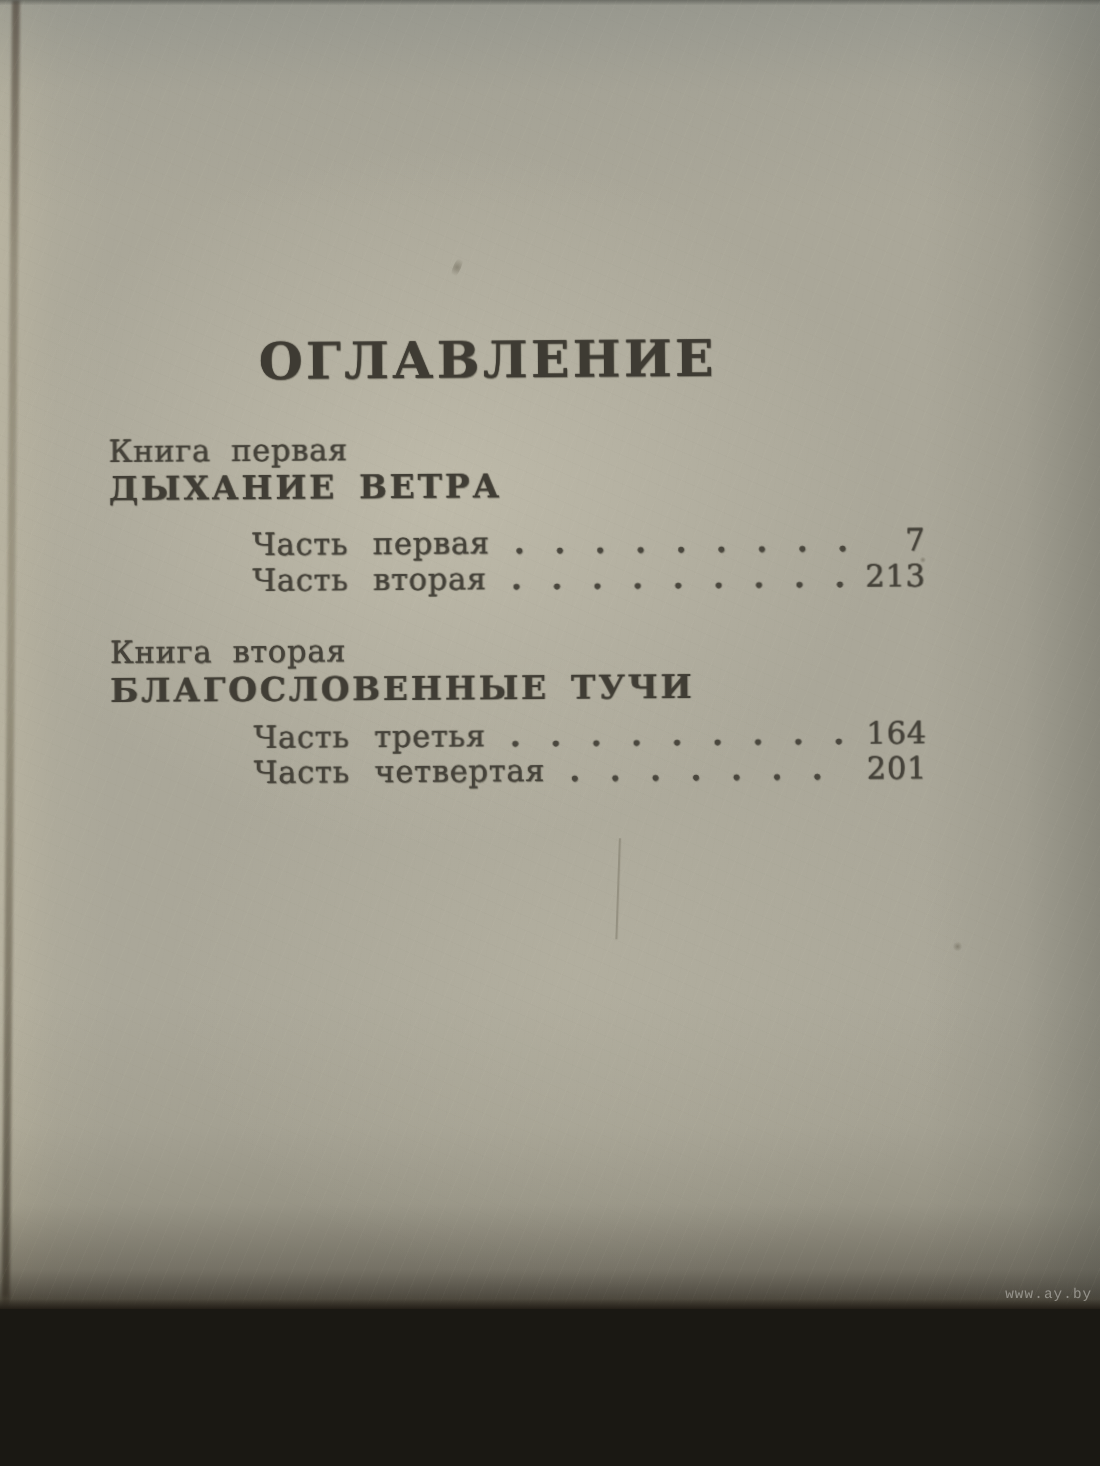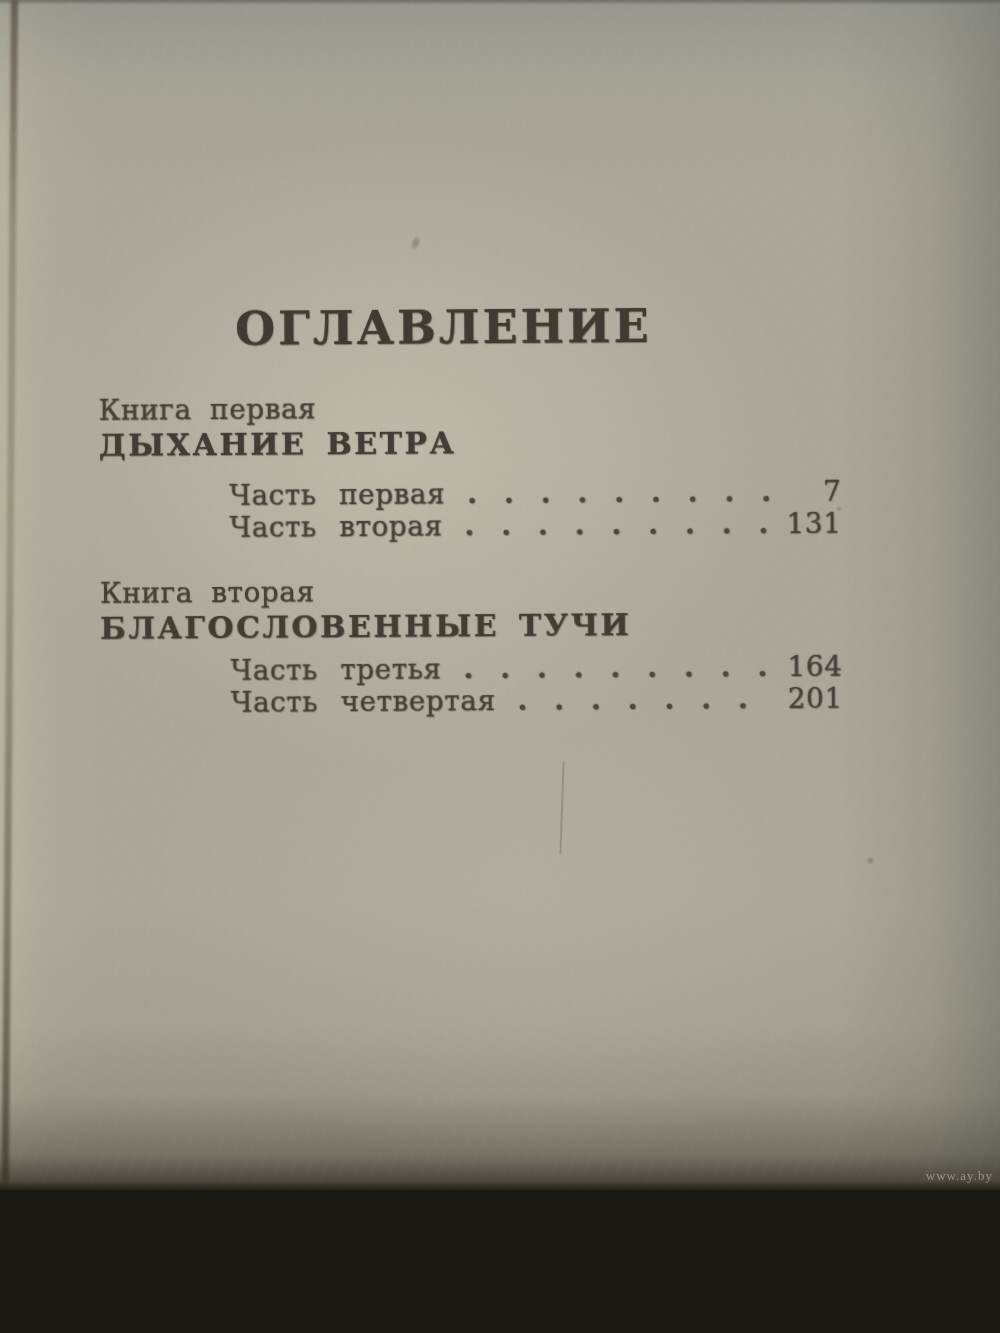--- a/index.html
+++ b/index.html
@@ -97,21 +97,21 @@
   .dot-leader{
     flex:1 1 auto;overflow:hidden;margin:0 10px 0 22px;
     letter-spacing:27px;font-weight:700;color:#4a473e;
   }
   .page-num{
     flex:0 0 auto;min-width:62px;text-align:right;
     font-weight:400;
   }
   .watermark{
     position:absolute;right:7px;bottom:6px;
-    font-family:Liberation Serif, serif;
+    font-family:Liberation Mono, monospace;
     font-size:13px;letter-spacing:1px;
     color:rgba(205,204,198,0.55);
     text-shadow:none;
   }
 </style>
 </head>
 <body>
 
 <div class="photo">
 
@@ -134,21 +134,21 @@
 
     <div class="entries ent1">
       <div class="toc-row">
         <span class="toc-label">Часть первая</span>
         <span class="dot-leader">.........</span>
         <span class="page-num">7</span>
       </div>
       <div class="toc-row">
         <span class="toc-label">Часть вторая</span>
         <span class="dot-leader">.........</span>
-        <span class="page-num">131</span>
+        <span class="page-num">213</span>
       </div>
     </div>
 
     <div class="book-label lbl2">Книга вторая</div>
     <div class="book-title cap2">БЛАГОСЛОВЕННЫЕ ТУЧИ</div>
 
     <div class="entries ent2">
       <div class="toc-row">
         <span class="toc-label">Часть третья</span>
         <span class="dot-leader">.........</span>

